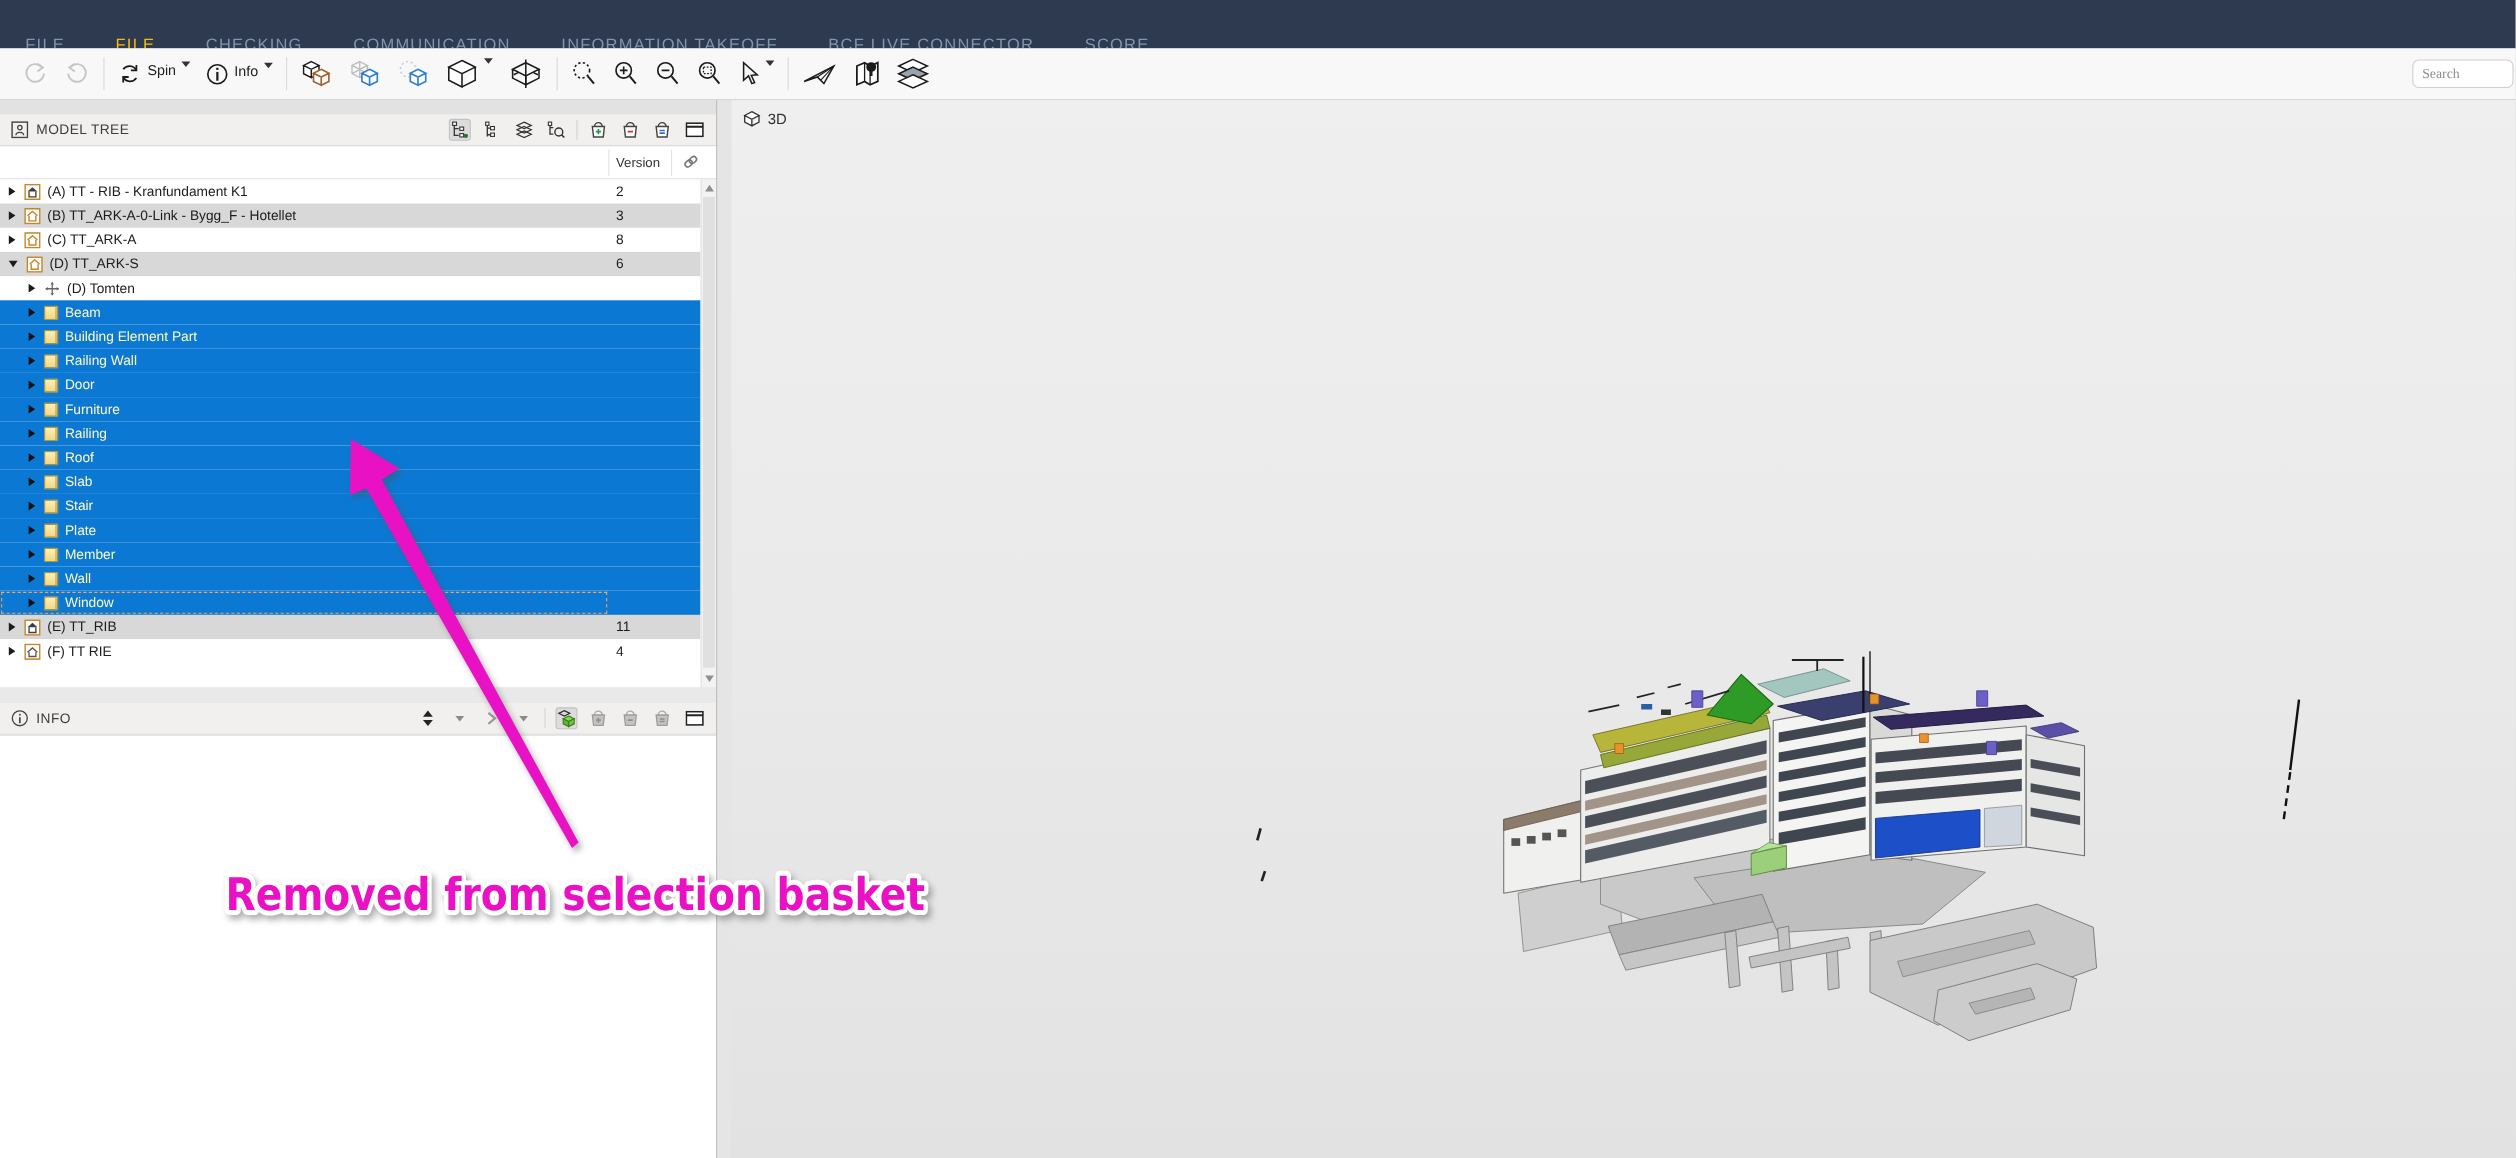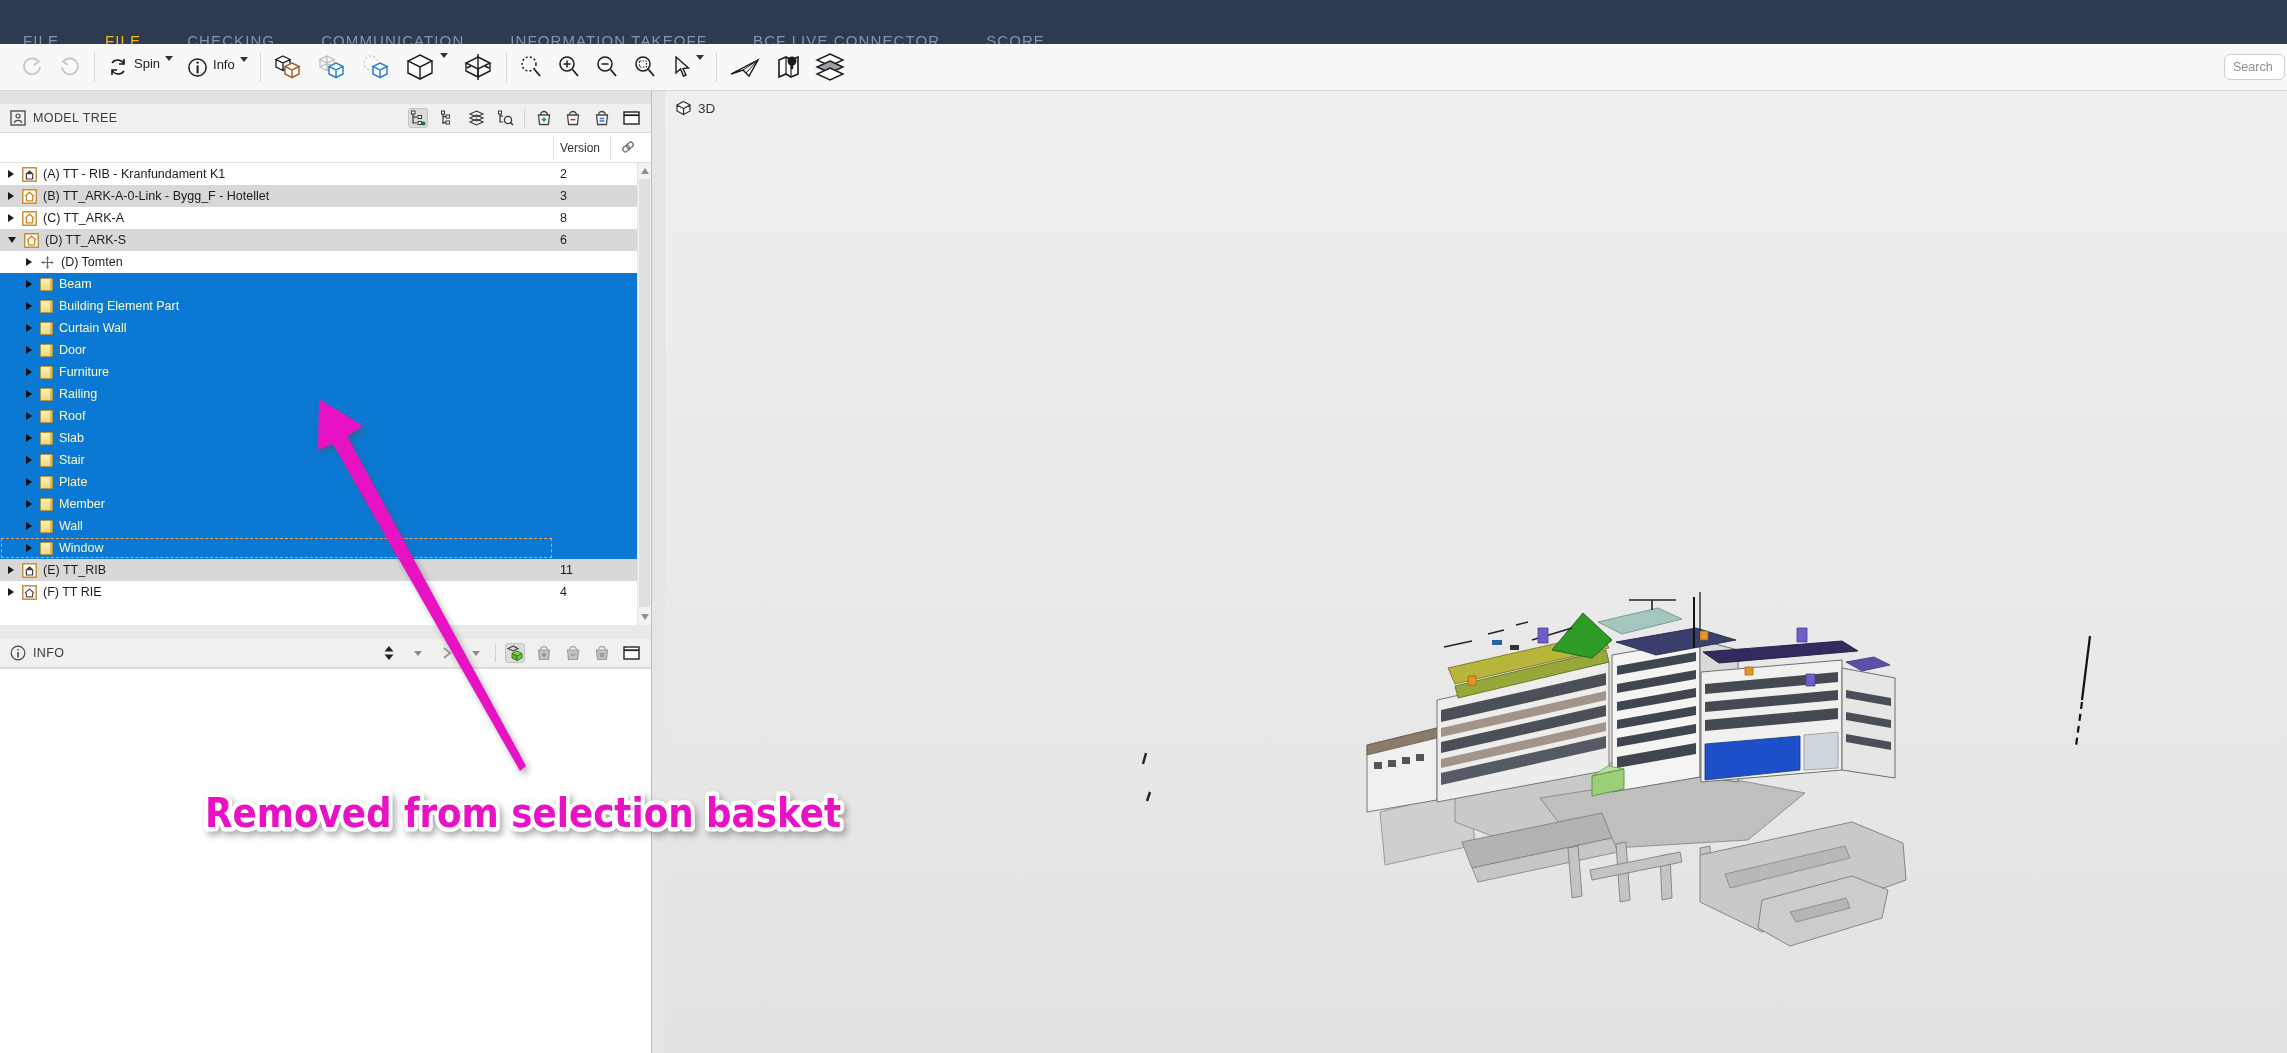--- a/index.html
+++ b/index.html
@@ -29,24 +29,24 @@
     position:absolute;left:0;top:44px;width:2287px;height:47px;
     background:#f8f8f8;border-bottom:1px solid #d6d6d6;
     display:flex;align-items:center;box-sizing:border-box;padding:0 8px;
   }
   .tb-group{display:flex;align-items:center;gap:14px;padding:0 12px;}
   .tb-sep{width:1px;height:30px;background:#d9d9d9;}
   .tb-btn{display:flex;gap:5px;cursor:pointer;color:#222;font-size:13px;}
   .caret{width:0;height:0;border-left:4px solid transparent;border-right:4px solid transparent;border-top:5px solid #333;display:inline-block;}
   .caret.grey{border-top-color:#8a8a8a;}
   .search-box{
-    position:absolute;right:2px;top:10px;width:61px;height:26px;
+    position:absolute;right:2px;top:10px;width:92px;height:26px;
     border:1px solid #cfcfcf;border-radius:6px;background:#fff;
     font-size:12.5px;color:#555;padding:0 8px;box-sizing:border-box;outline:none;
-    font-family:Liberation Sans, sans-serif;
+    font-family:Liberation Serif, serif;
   }
   .search-box::placeholder{color:#8d8d8d;}
   
   .workspace{position:absolute;left:0;top:91px;width:2287px;height:962px;background:#e2e2e3;}
   
   .panel-hd{
     position:absolute;left:0;width:651px;height:29px;background:#f1f0ef;
     border-bottom:1px solid #d8d8d8;display:flex;align-items:center;
     box-sizing:border-box;padding:0 10px;color:#3d3d3d;
   }
@@ -405,21 +405,21 @@
       <span class="ricon">
           <span class="folder"></span>
         </span>
       <span class="rlabel">Building Element Part</span>
     </div>
     <div class="trow ind1 sel">
       <span class="arr"></span>
       <span class="ricon">
           <span class="folder"></span>
         </span>
-      <span class="rlabel">Curtain Wall</span>
+      <span class="rlabel">Railing Wall</span>
     </div>
     <div class="trow ind1 sel">
       <span class="arr"></span>
       <span class="ricon">
           <span class="folder"></span>
         </span>
       <span class="rlabel">Door</span>
     </div>
     <div class="trow ind1 sel">
       <span class="arr"></span>

